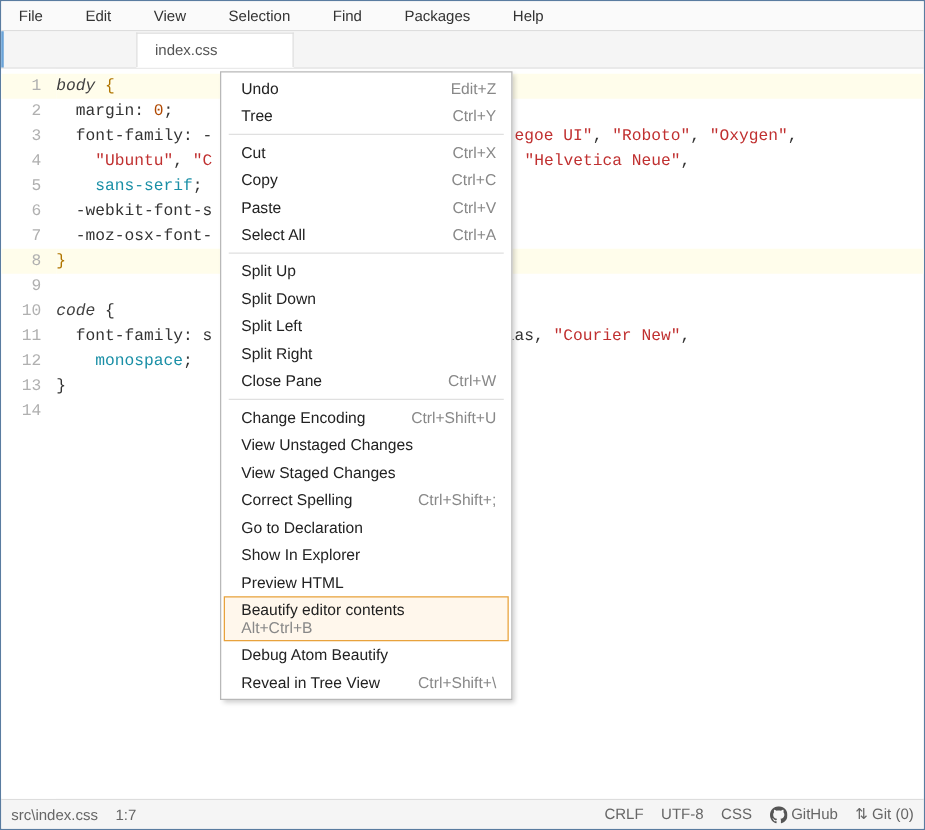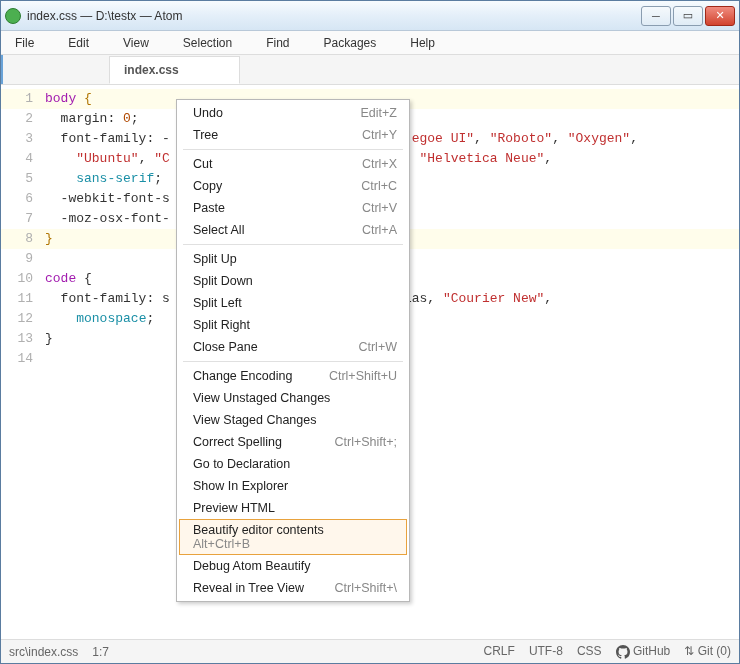--- a/index.html
+++ b/index.html
@@ -90,21 +90,20 @@
       height: 28px;
       padding: 0 60px 0 14px;
       background: #fff;
       border: 1px solid #ddd;
       border-bottom: 1px solid #fff;
       display: flex;
       align-items: center;
       font-size: 12px;
       color: #555;
       cursor: pointer;
-      font-weight: bold;
     }
     .editor-area {
       flex: 1;
       display: flex;
       background: #fff;
       position: relative;
       overflow: hidden;
     }
     .gutter {
       width: 44px;
@@ -121,30 +120,30 @@
       flex: 1;
       padding-top: 4px;
       font-family: Consolas, "Courier New", monospace;
       font-size: 13px;
       line-height: 20px;
       white-space: pre;
       color: #333;
     }
     .code .line { height: 20px; }
     .hl-line { background: #fffdeb; }
-    .sel { color: #a21caf; }
+    .sel { color: #404040; font-style: italic; }
     .punc-sel { color: #b07500; }
     .prop { color: #333; }
     .num { color: #b04800; }
     .str { color: #c03030; }
     .kw { color: #1a8fa6; }
     .context-menu {
       position: absolute;
       left: 175px;
-      top: 14px;
+      top: 2px;
       width: 234px;
       background: #fff;
       border: 1px solid #b8b8b8;
       box-shadow: 2px 2px 4px rgba(0,0,0,0.2);
       padding: 2px;
       z-index: 10;
       font-size: 12.5px;
     }
     .ctx-item {
       display: flex;
@@ -182,29 +181,20 @@
       display: inline-block;
       vertical-align: middle;
     }
     .git-arrows::before { content: "⇅ "; }
   </style>
 </head>
 <body>
 
 <div class="window">
 
-  <div class="titlebar">
-    <div class="titlebar-icon"></div>
-    <div class="titlebar-text">index.css — D:\testx — Atom</div>
-    <div class="win-buttons">
-      <div class="win-btn">─</div>
-      <div class="win-btn">▭</div>
-      <div class="win-btn close">✕</div>
-    </div>
-  </div>
 
   <div class="menubar">
     <div class="menu-item">File</div>
     <div class="menu-item">Edit</div>
     <div class="menu-item">View</div>
     <div class="menu-item">Selection</div>
     <div class="menu-item">Find</div>
     <div class="menu-item">Packages</div>
     <div class="menu-item">Help</div>
   </div>

